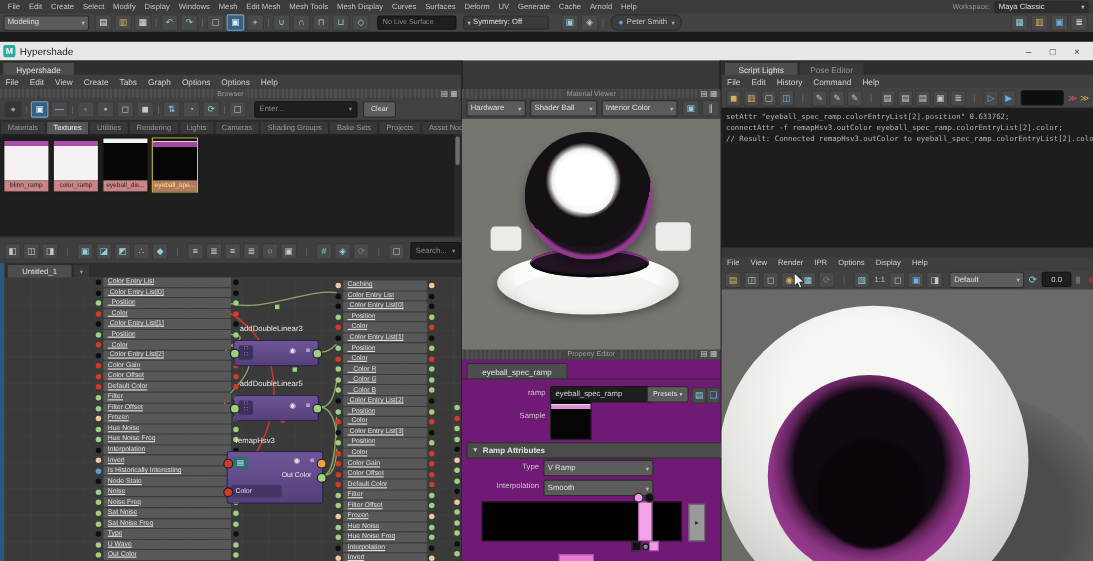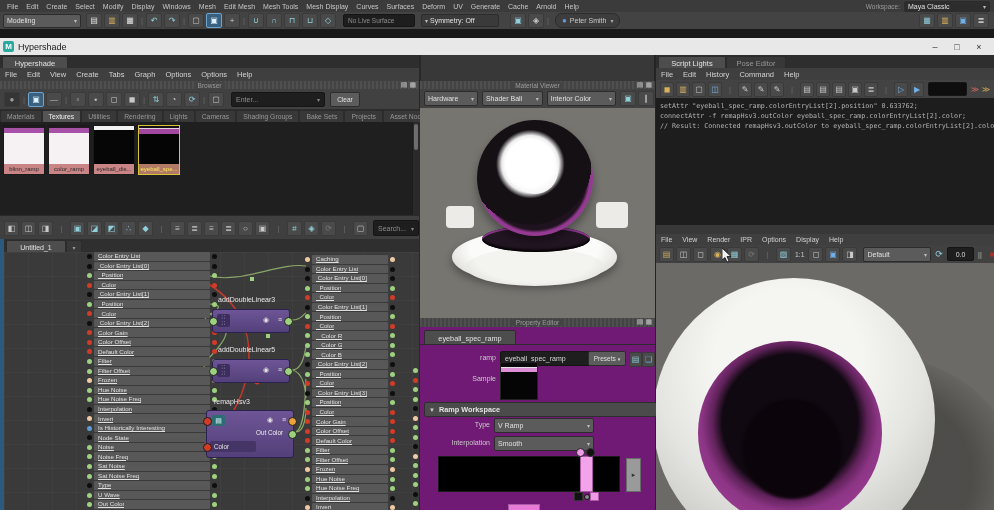--- a/index.html
+++ b/index.html
@@ -698,21 +698,21 @@
         <span style="font-size:5px;margin-left:2px;">▾</span>
     </div>
     <span class="ic teal abs" style="left:208px;top:24px;width:11px;">▤</span>
     <span class="ic blue abs" style="left:221px;top:24px;width:11px;">❏</span>
 
     <span class="rlbl abs" style="left:30px;top:48px;width:46px;">Sample</span>
     <div class="abs" style="left:80px;top:35px;width:36px;height:36px;border:1px solid #222;background:linear-gradient(180deg,#0a0a0a 0 4px,#e8e0e8 4px 5px,#dd8ed4 5px 9px,#050505 9px);"></div>
 
     <div class="abs row" style="left:4px;top:75px;width:227px;height:13px;background:#4b4b4b;border:1px solid #2e2e2e;border-radius:2px;padding-left:4px;">
       <span style="color:#ccc;font-size:6px;margin-right:4px;">▼</span>
-      <span style="color:#e4e4e4;font-size:7.3px;font-weight:bold;">Ramp Workspace</span>
+      <span style="color:#e4e4e4;font-size:7.3px;font-weight:bold;">Ramp Attributes</span>
     </div>
 
     <span class="rlbl abs" style="left:10px;top:94px;width:60px;">Type</span>
     <div class="dd abs" style="left:74px;top:91px;width:92px;height:13px;">
       <span>V Ramp</span>
         <span class="arr">▾</span>
     </div>
     <span class="rlbl abs" style="left:10px;top:112px;width:60px;">Interpolation</span>
     <div class="dd abs" style="left:74px;top:109px;width:92px;height:13px;">
       <span>Smooth</span>

